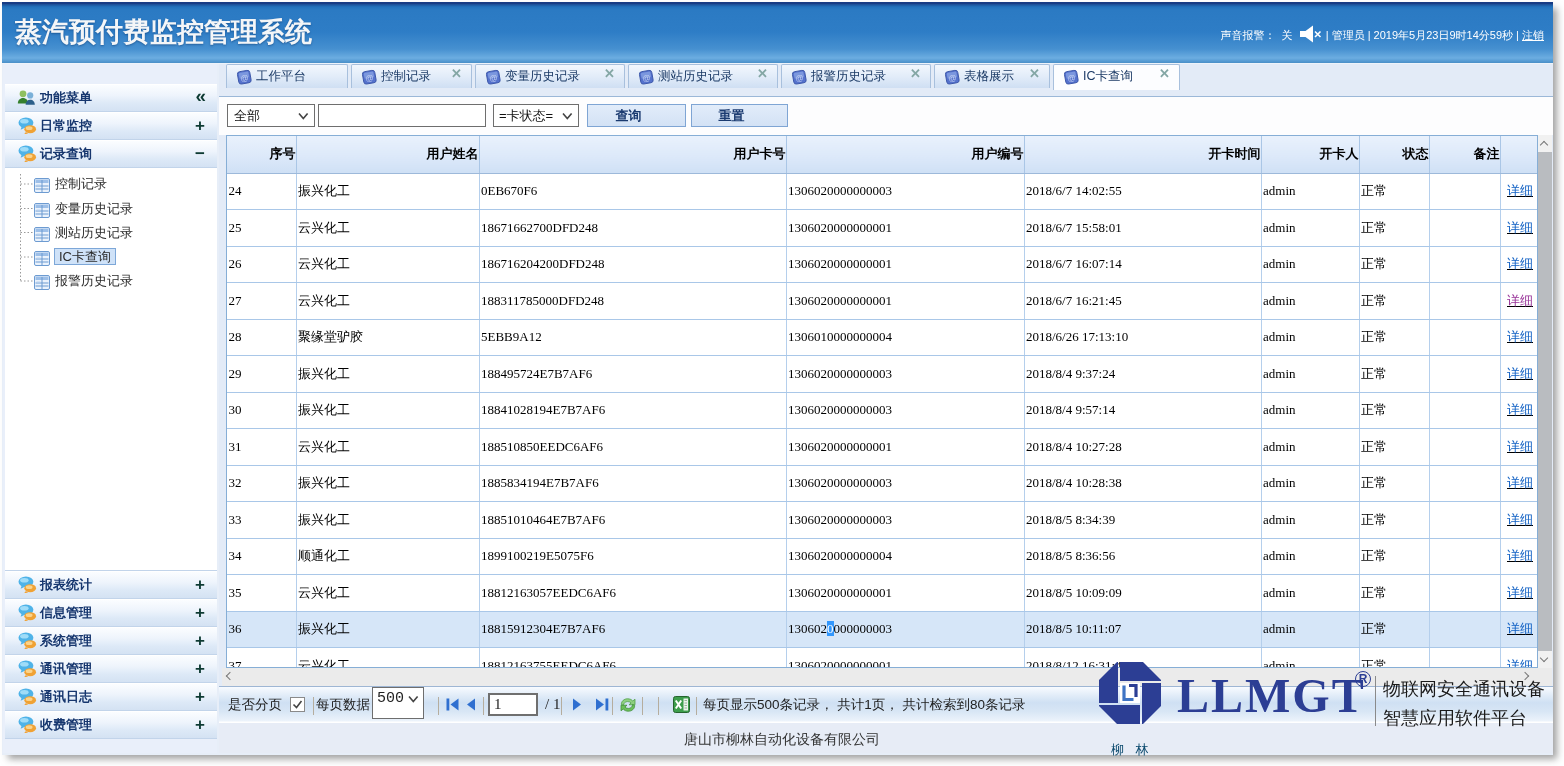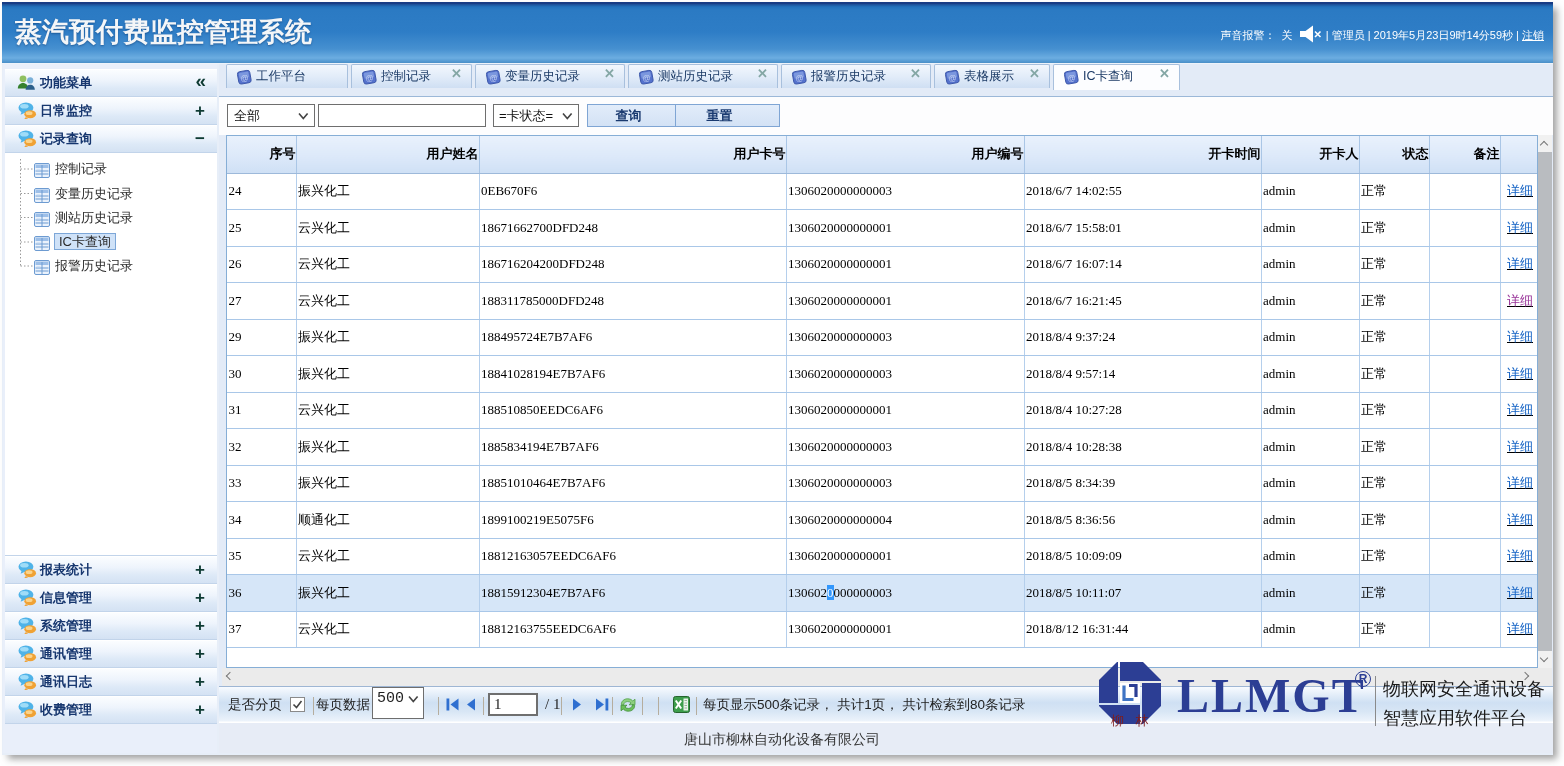--- a/index.html
+++ b/index.html
@@ -56,21 +56,21 @@
 <body>
 <div class="win"></div>
 <div class="banner" style="left:2px;top:2px">
   <div class="title">蒸汽预付费监控管理系统</div>
   <div class="hdr-right">声音报警：&nbsp;&nbsp;关&nbsp; <svg width="24" height="18" viewBox="0 0 24 18" style="vertical-align:-4px">
         <path d="M1 6h5.5L14 0.5v17L6.5 12H1z" fill="#fff"></path>
         <path d="M16 6.5l5.5 5.5M21.5 6.5L16 12" stroke="#fff" stroke-width="1.6"></path>
       </svg> | 管理员 | 2019年5月23日9时14分59秒 | <a>注销</a></div>
 </div>
 <div class="sidebar" id="sidebar">
-  <div class="mrow" style="margin-top:5px">
+  <div class="mrow" style="margin-top:20px">
       <span class="mic"><svg width="19" height="18" viewBox="0 0 19 18">
           <circle cx="6" cy="4.8" r="3.4" fill="#8fc060"></circle>
           <path d="M0.8 14.5c0-3.4 2.3-5.6 5.2-5.6s5.2 2.2 5.2 5.6z" fill="#35802e"></path>
           <circle cx="13.2" cy="6.4" r="3.1" fill="#7ab0d8"></circle>
           <path d="M8.6 15.8c0-3 2-5 4.6-5s4.6 2 4.6 5z" fill="#2c5f8a"></path>
         </svg></span>
       <span class="mtx">功能菜单</span>
       <span class="plus" style="font-size:19px;top:-2px;letter-spacing:-1px">«</span>
     </div>
   <div class="mrow">
@@ -291,21 +291,21 @@
           <path d="M1 0.5l4.3 5L9.6 0.5" stroke="#444" stroke-width="1.6" fill="none"></path>
         </svg>
       </span></div>
   <div class="ctrl" style="left:99px;width:168px"></div>
   <div class="ctrl" style="left:274px;width:86px"><span style="margin-left:5px">=卡状态=</span><span class="chev">
         <svg width="11" height="7" viewBox="0 0 11 7" style="display:block">
           <path d="M1 0.5l4.3 5L9.6 0.5" stroke="#444" stroke-width="1.6" fill="none"></path>
         </svg>
       </span></div>
   <div class="btn" style="left:368px;width:99px">查询</div>
-  <div class="btn" style="left:456px;width:105px">重置</div>
+  <div class="btn" style="left:472px;width:97px">重置</div>
   <div class="tblwrap">
     <table>
     <colgroup>
           <col style="width:69px">
           <col style="width:183px">
           <col style="width:307px">
           <col style="width:238px">
           <col style="width:237px">
           <col style="width:98px">
           <col style="width:70px">
@@ -360,20 +360,31 @@
     <tr>
             <td>27</td>
             <td>云兴化工</td>
             <td>188311785000DFD248</td>
             <td>1306020000000001</td>
             <td>2018/6/7 16:21:45</td>
             <td>admin</td>
             <td>正常</td>
             <td></td>
             <td style="text-align:center;padding:0"><span style="text-decoration:underline"><a style="color:#993499">详细</a></span></td>
+          </tr>
+    <tr>
+            <td>28</td>
+            <td>聚缘堂驴胶</td>
+            <td>5EBB9A12</td>
+            <td>1306010000000004</td>
+            <td>2018/6/26 17:13:10</td>
+            <td>admin</td>
+            <td>正常</td>
+            <td></td>
+            <td style="text-align:center;padding:0"><span style="text-decoration:underline"><a>详细</a></span></td>
           </tr>
     <tr>
             <td>29</td>
             <td>振兴化工</td>
             <td>188495724E7B7AF6</td>
             <td>1306020000000003</td>
             <td>2018/8/4 9:37:24</td>
             <td>admin</td>
             <td>正常</td>
             <td></td>
@@ -537,18 +548,18 @@
     <g fill="#2c3e94">
       <path d="M21 0h23l18 18v1H21z"></path>
       <path d="M62 21v23L44 62h-1V21z"></path>
       <path d="M41 62H18L0 44v-1h41z"></path>
       <path d="M0 41V18L18 0h1v41z"></path>
     </g>
     <rect x="21" y="21" width="20" height="20" fill="#fff"></rect>
     <path d="M25 23.5v14h9.5" stroke="#3f74c4" stroke-width="3.2" fill="none"></path>
     <path d="M30 23.5h7v11.5" stroke="#2c3e94" stroke-width="3.2" fill="none"></path>
   </svg>
-  <div class="abs" style="left:16px;top:54px;font-size:13px;color:#7f1d1d;letter-spacing:4px;white-space:nowrap">柳 林</div>
+  <div class="abs" style="left:16px;top:83px;font-size:13px;color:#0c4a6e;letter-spacing:4px;white-space:nowrap">柳 林</div>
   <div class="abs" style="left:82px;top:14px;font-family:'Liberation Serif',serif;font-weight:bold;font-size:48px;color:#2c3e94;letter-spacing:2px;line-height:1">LLMGT</div>
   <div class="abs" style="left:260px;top:13px;font-size:12px;color:#2c3e94;border:1px solid #2c3e94;border-radius:50%;width:16px;height:16px;line-height:14px;text-align:center;font-weight:bold">R</div>
   <div class="abs" style="left:280px;top:18px;width:1px;height:50px;background:#8a8a8a"></div>
   <div class="abs" style="left:288px;top:17px;font-size:18px;color:#1a1a1a;line-height:29px;white-space:nowrap">物联网安全通讯设备<br>智慧应用软件平台</div>
 </div>
 
 </body></html>

